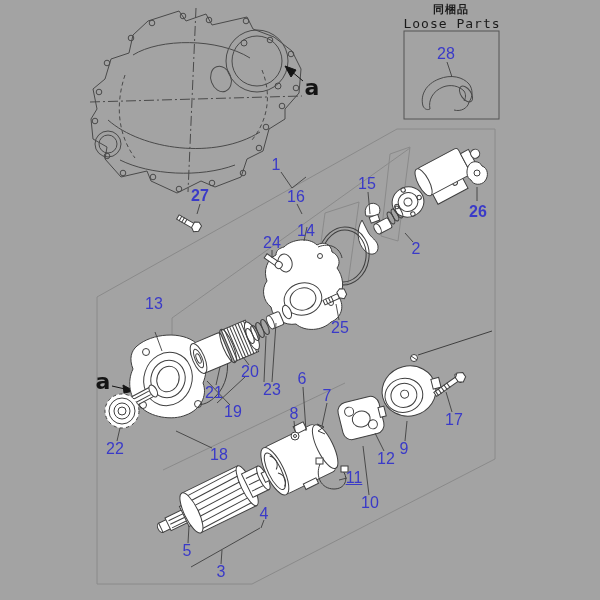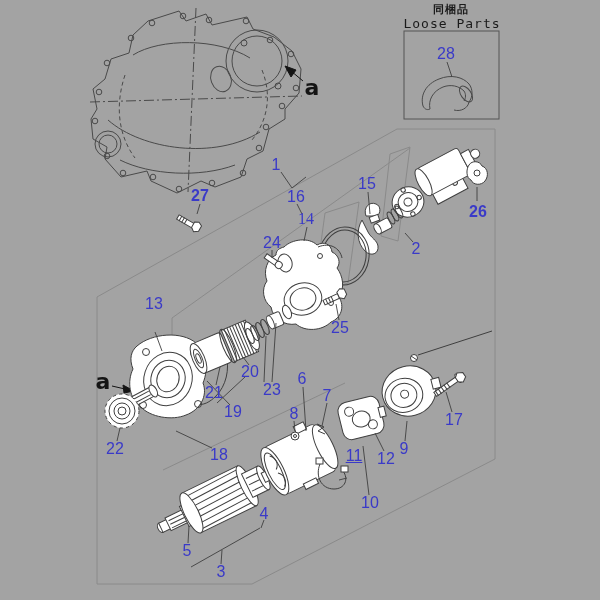--- a/index.html
+++ b/index.html
@@ -359,24 +359,24 @@
         <span class="callout" style="left: 276px; top: 165px;">1</span>
         <span class="callout" style="left: 416px; top: 249px;">2</span>
         <span class="callout" style="left: 221px; top: 572px;">3</span>
         <span class="callout" style="left: 264px; top: 514px;">4</span>
         <span class="callout" style="left: 187px; top: 551px;">5</span>
         <span class="callout" style="left: 302px; top: 379px;">6</span>
         <span class="callout" style="left: 327px; top: 396px;">7</span>
         <span class="callout" style="left: 294px; top: 414px;">8</span>
         <span class="callout" style="left: 404px; top: 449px;">9</span>
         <span class="callout" style="left: 370px; top: 503px;">10</span>
-        <span class="callout" style="left: 354px; top: 456px; text-decoration: underline;">11</span>
+        <span class="callout" style="left: 354px; top: 478px; text-decoration: underline;">11</span>
         <span class="callout" style="left: 386px; top: 459px;">12</span>
         <span class="callout" style="left: 154px; top: 304px;">13</span>
-        <span class="callout" style="left: 306px; top: 219px; font-family: Liberation Serif, serif;">14</span>
+        <span class="callout" style="left: 306px; top: 231px;">14</span>
         <span class="callout" style="left: 367px; top: 184px;">15</span>
         <span class="callout" style="left: 296px; top: 197px;">16</span>
         <span class="callout" style="left: 454px; top: 420px;">17</span>
         <span class="callout" style="left: 219px; top: 455px;">18</span>
         <span class="callout" style="left: 233px; top: 412px;">19</span>
         <span class="callout" style="left: 250px; top: 372px;">20</span>
         <span class="callout" style="left: 214px; top: 393px;">21</span>
         <span class="callout" style="left: 115px; top: 449px;">22</span>
         <span class="callout" style="left: 272px; top: 390px;">23</span>
         <span class="callout" style="left: 272px; top: 243px;">24</span>

